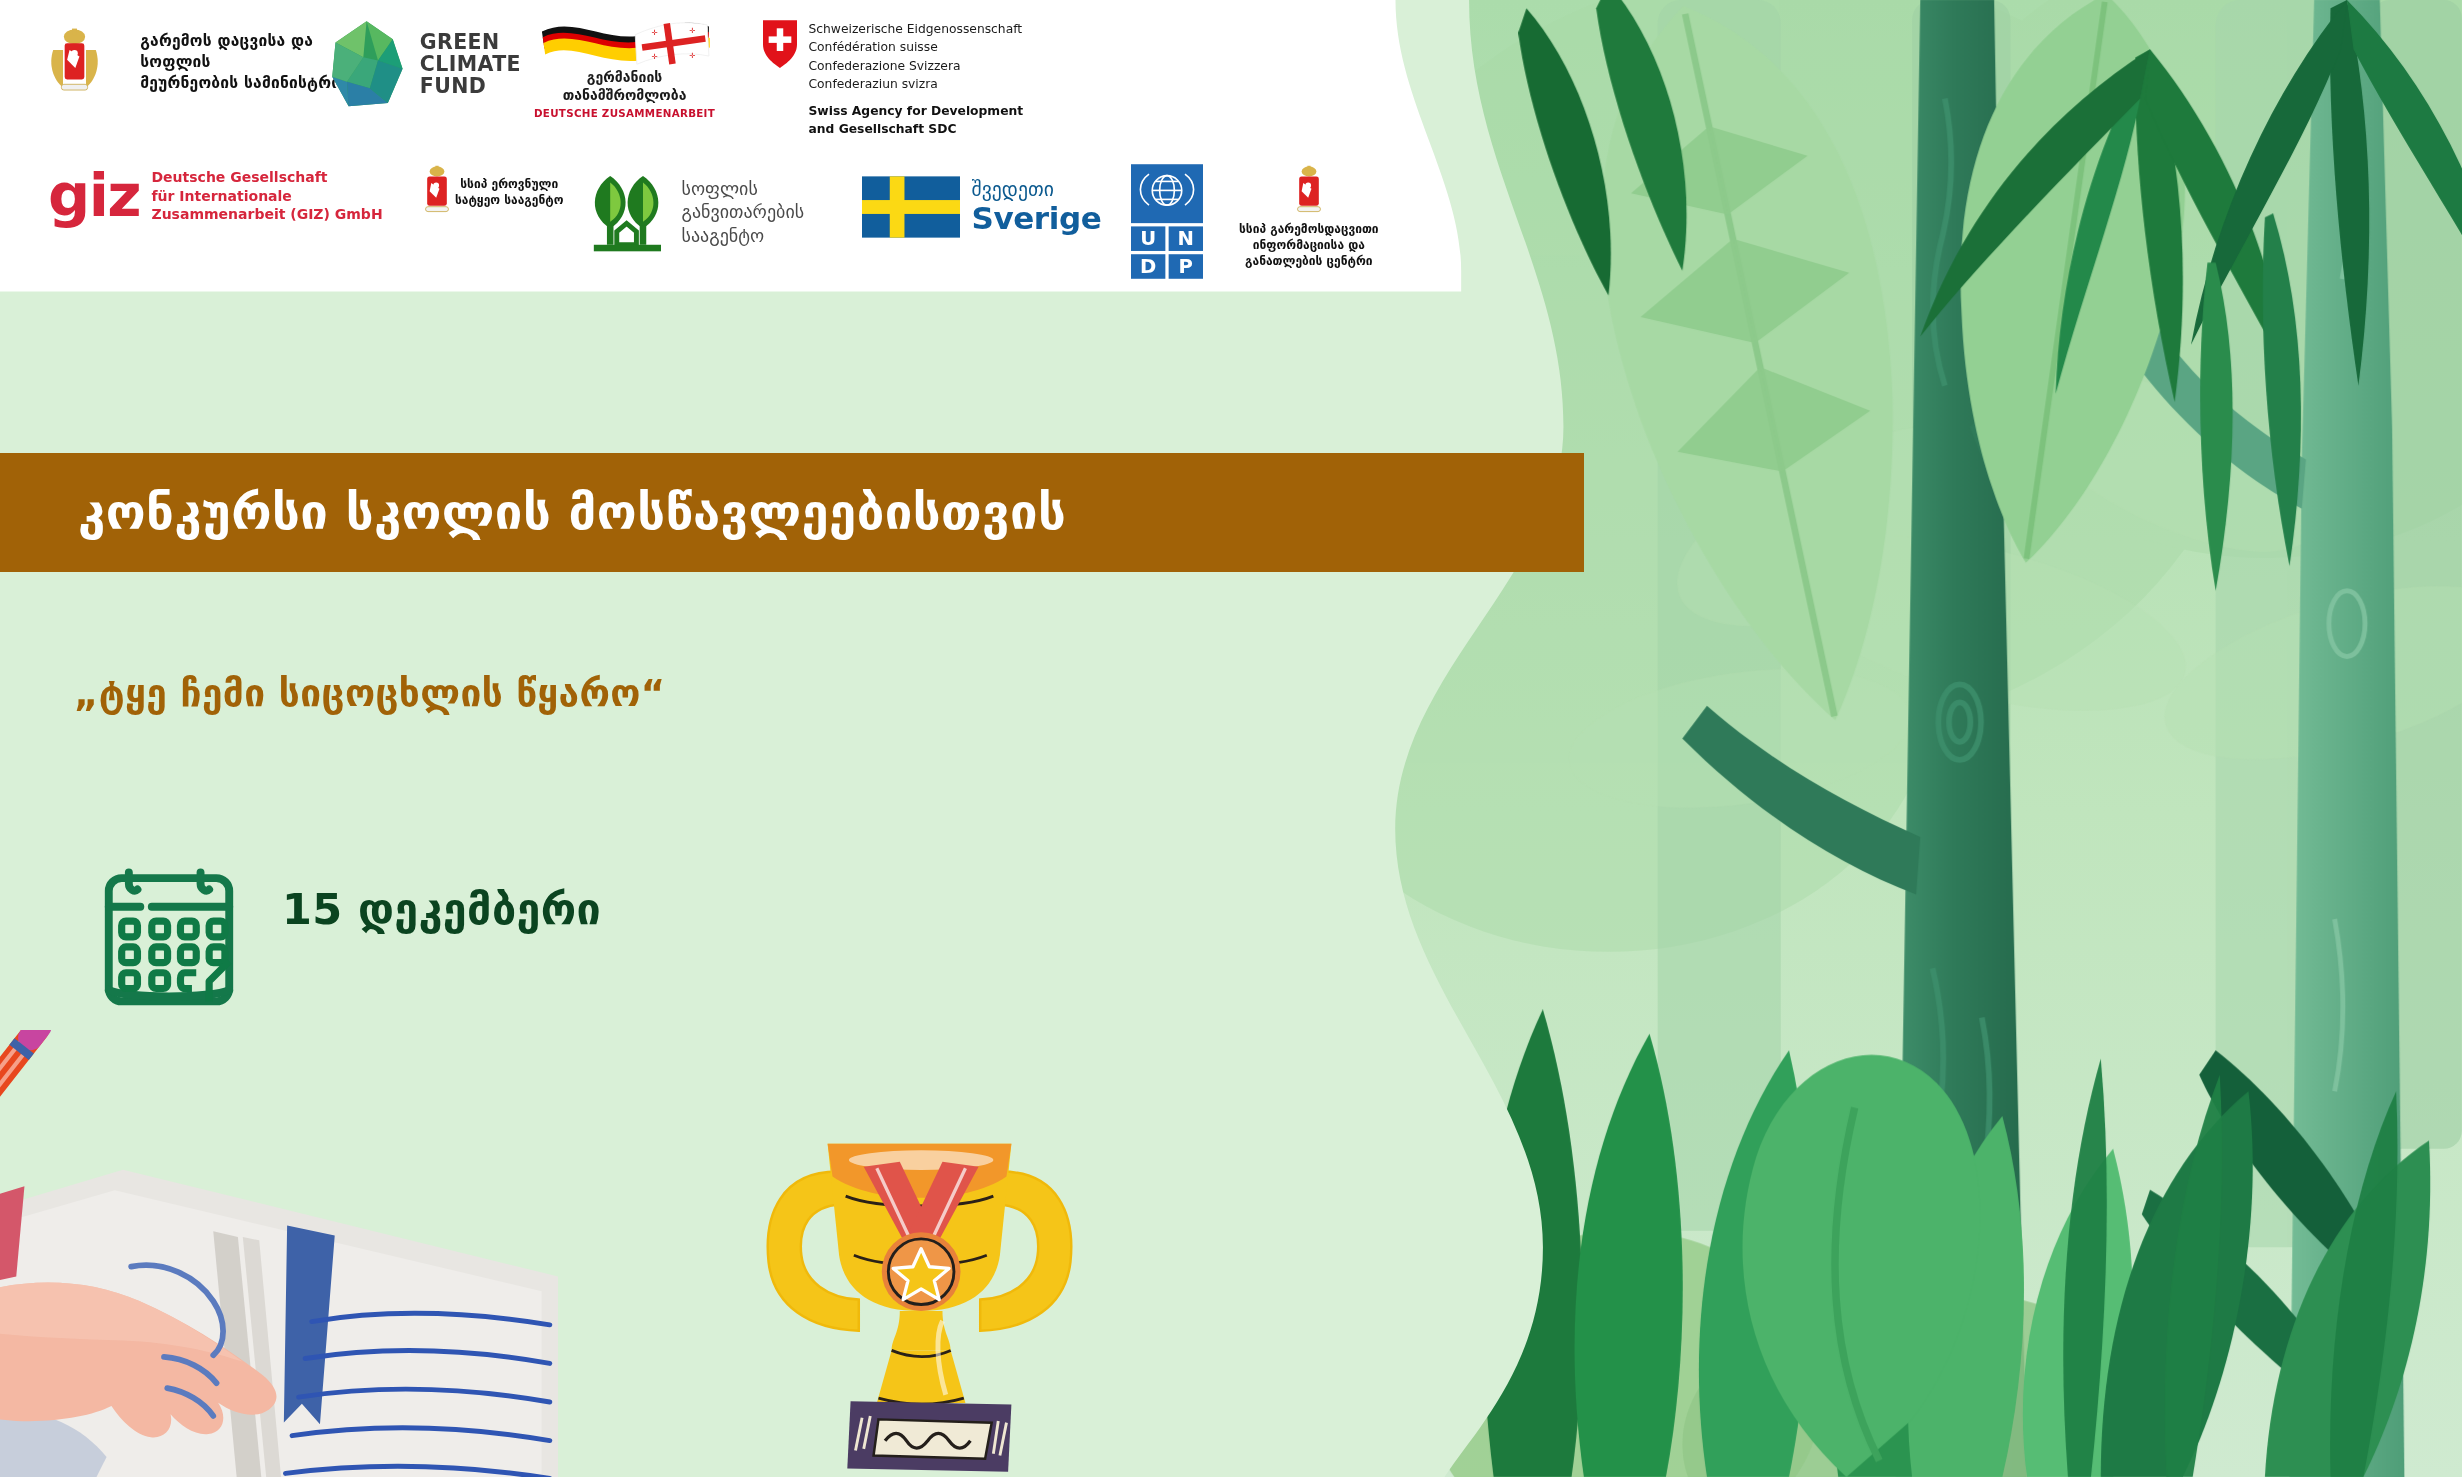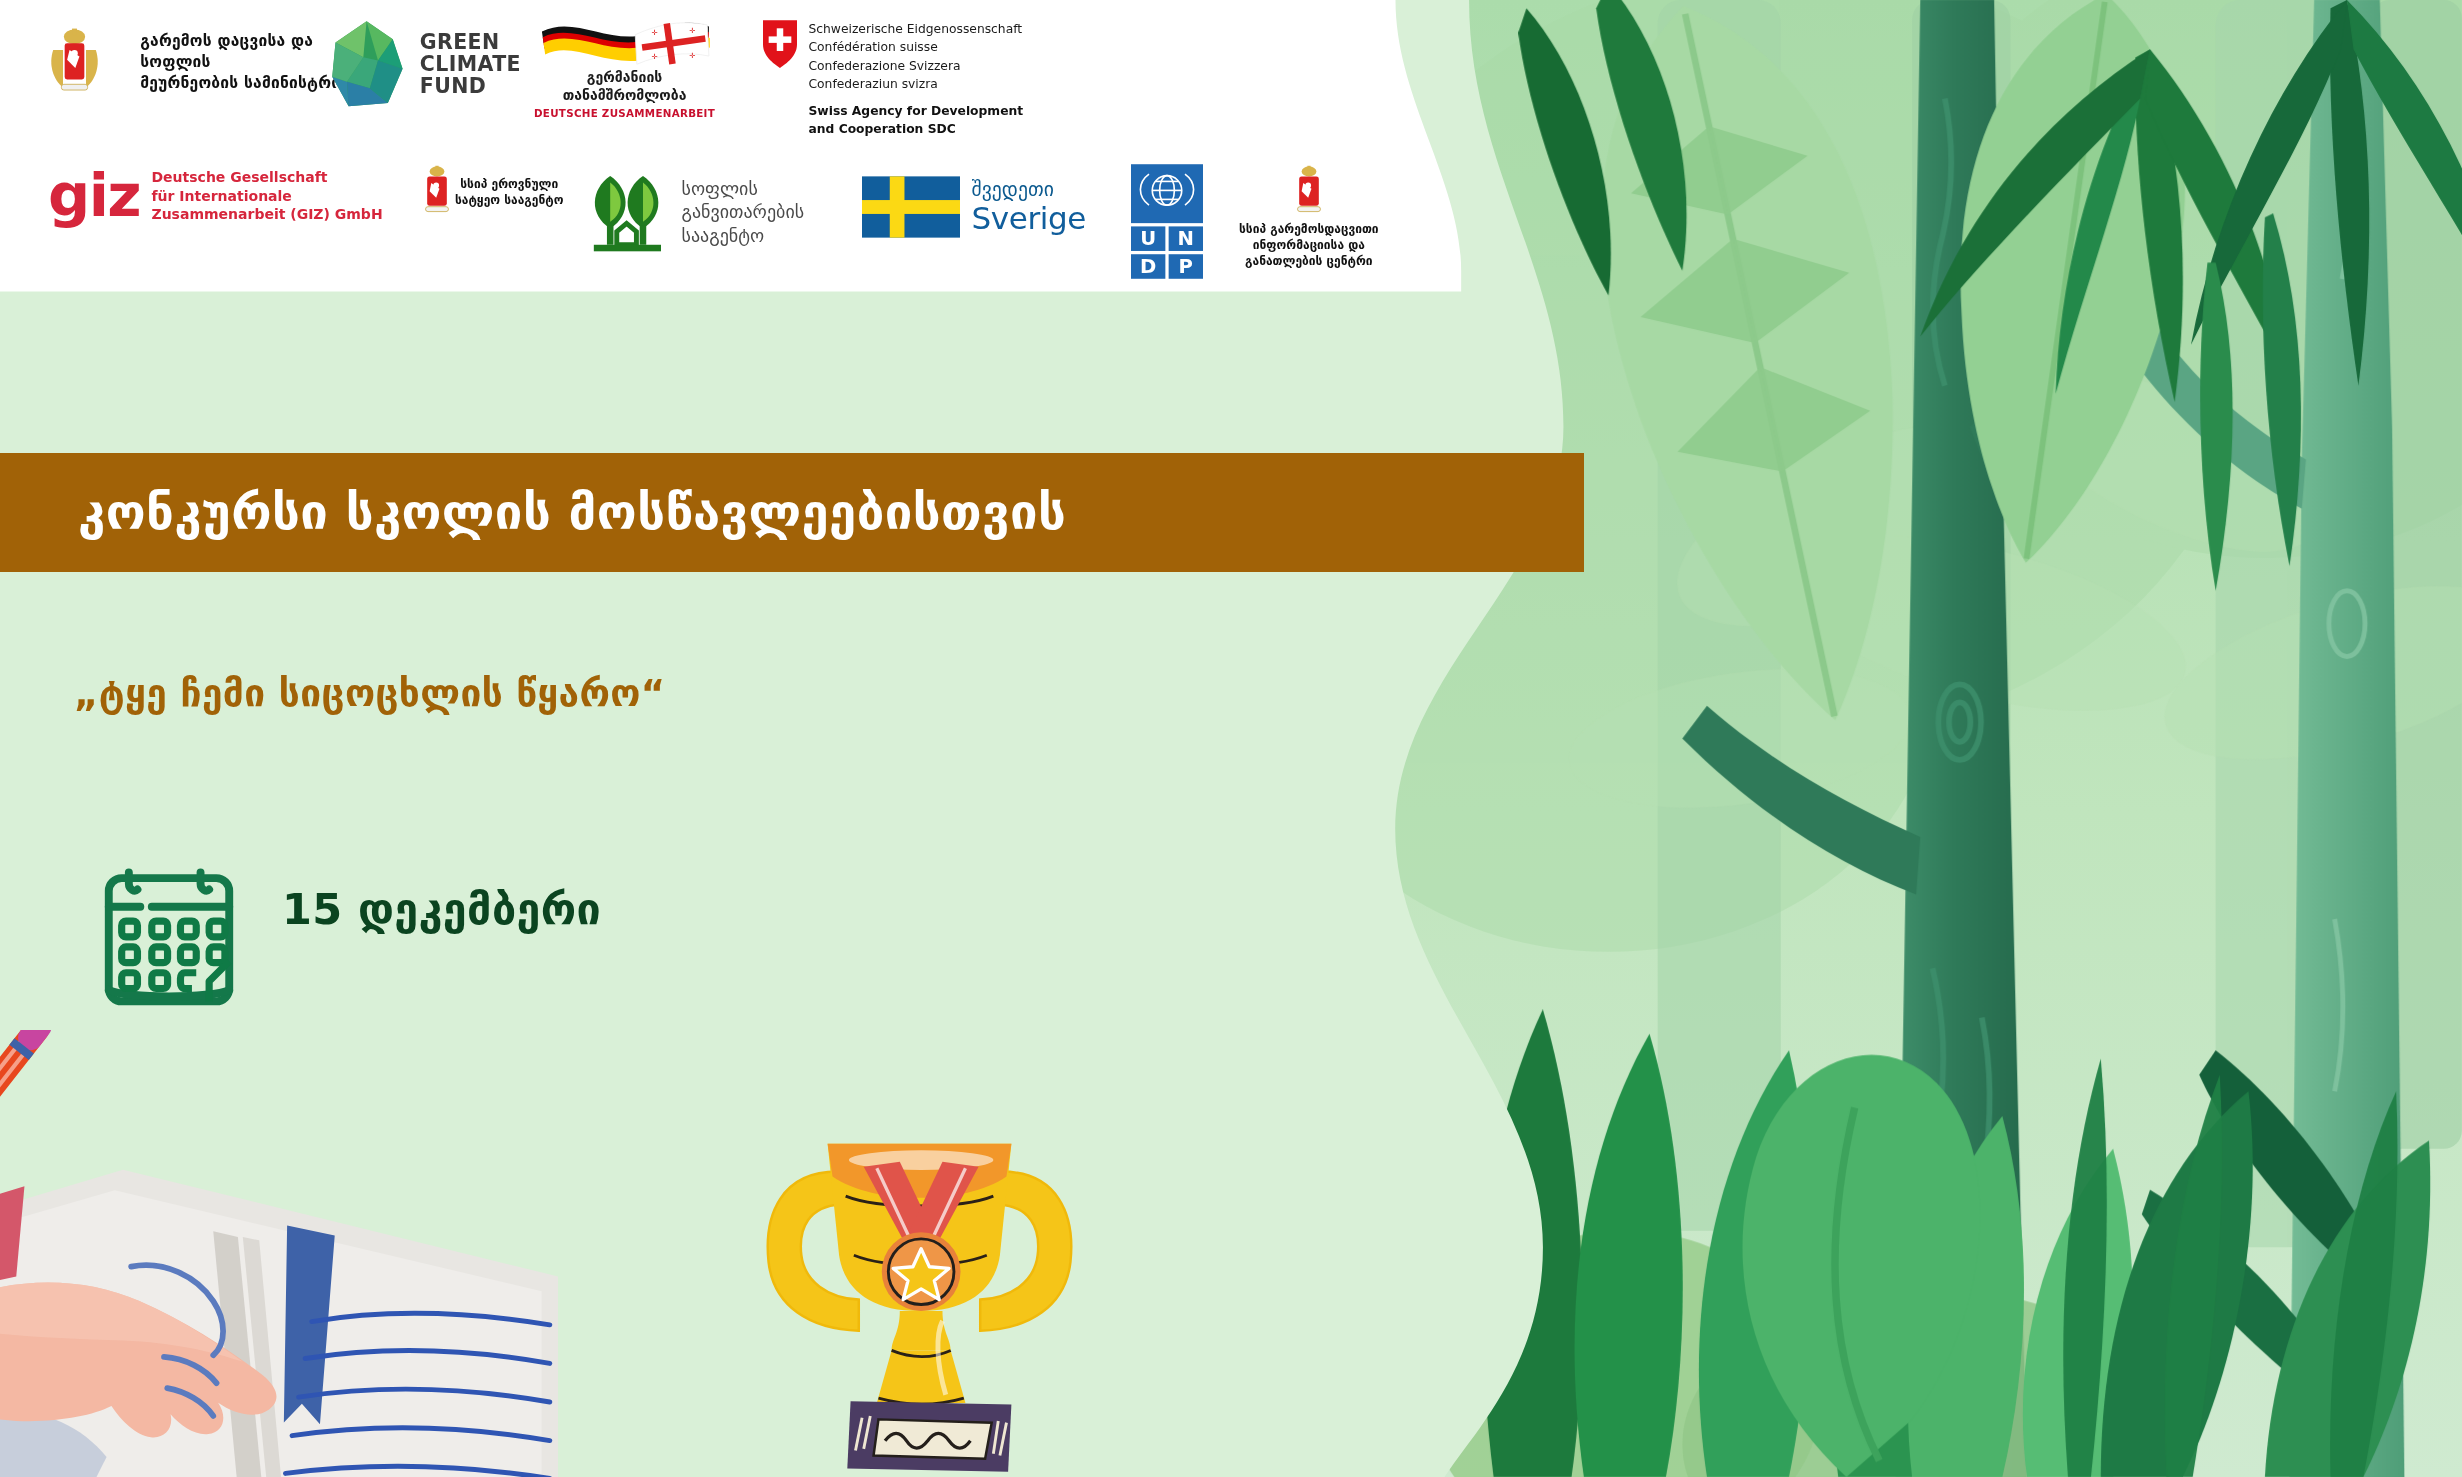--- a/index.html
+++ b/index.html
@@ -36,21 +36,21 @@
     font-size:59px;font-weight:800;color:#d6263c;line-height:.8;letter-spacing:-1.6px;
     font-family:"DejaVu Sans","Liberation Sans",sans-serif;
   }
   .giz-txt{font-size:14px;font-weight:600;line-height:1.33;color:#d6263c;margin-left:11.5px;}
 
   .small-geo-txt{font-size:12px;font-weight:700;line-height:1.35;color:#111;margin-top:5.7px;text-align:center;}
 
   .rda-txt{font-size:18px;line-height:1.28;color:#4a4a4a;margin-left:11.5px;}
 
   .sv-top{font-size:19.7px;color:#0c5a8f;line-height:1;}
-  .sv-bot{font-size:31px;font-weight:400;color:#115e9c;line-height:1;margin-top:3.3px;letter-spacing:-0.4px;}
+  .sv-bot{font-size:31px;font-weight:700;color:#115e9c;line-height:1;margin-top:3.3px;letter-spacing:-0.4px;}
 
   
   .titleband{
     position:absolute;left:0;top:453px;width:1584px;height:119px;
     background:#a16207;display:flex;align-items:center;z-index:30;
   }
   .titleband span{
     color:#ffffff;font-size:49px;font-weight:700;letter-spacing:0.4px;
     margin-left:78px;white-space:nowrap;
     font-family:"DejaVu Sans","Liberation Sans",sans-serif;
@@ -318,21 +318,21 @@
       </svg>
       <div style="margin-left:11.5px;">
         <div class="sdc-txt">
           <div>Schweizerische Eidgenossenschaft</div>
           <div>Confédération suisse</div>
           <div>Confederazione Svizzera</div>
           <div>Confederaziun svizra</div>
         </div>
         <div class="sdc-bold">
           <div>Swiss Agency for Development</div>
-          <div>and Cooperation SDC</div>
+          <div>and Gesellschaft SDC</div>
         </div>
       </div>
     </div>
 
     <div class="logo-row" style="left:48px;top:168px;align-items:center;">
       <div class="giz-word">giz</div>
       <div class="giz-txt">
         <div>Deutsche Gesellschaft</div>
         <div>für Internationale</div>
         <div>Zusammenarbeit (GIZ) GmbH</div>

